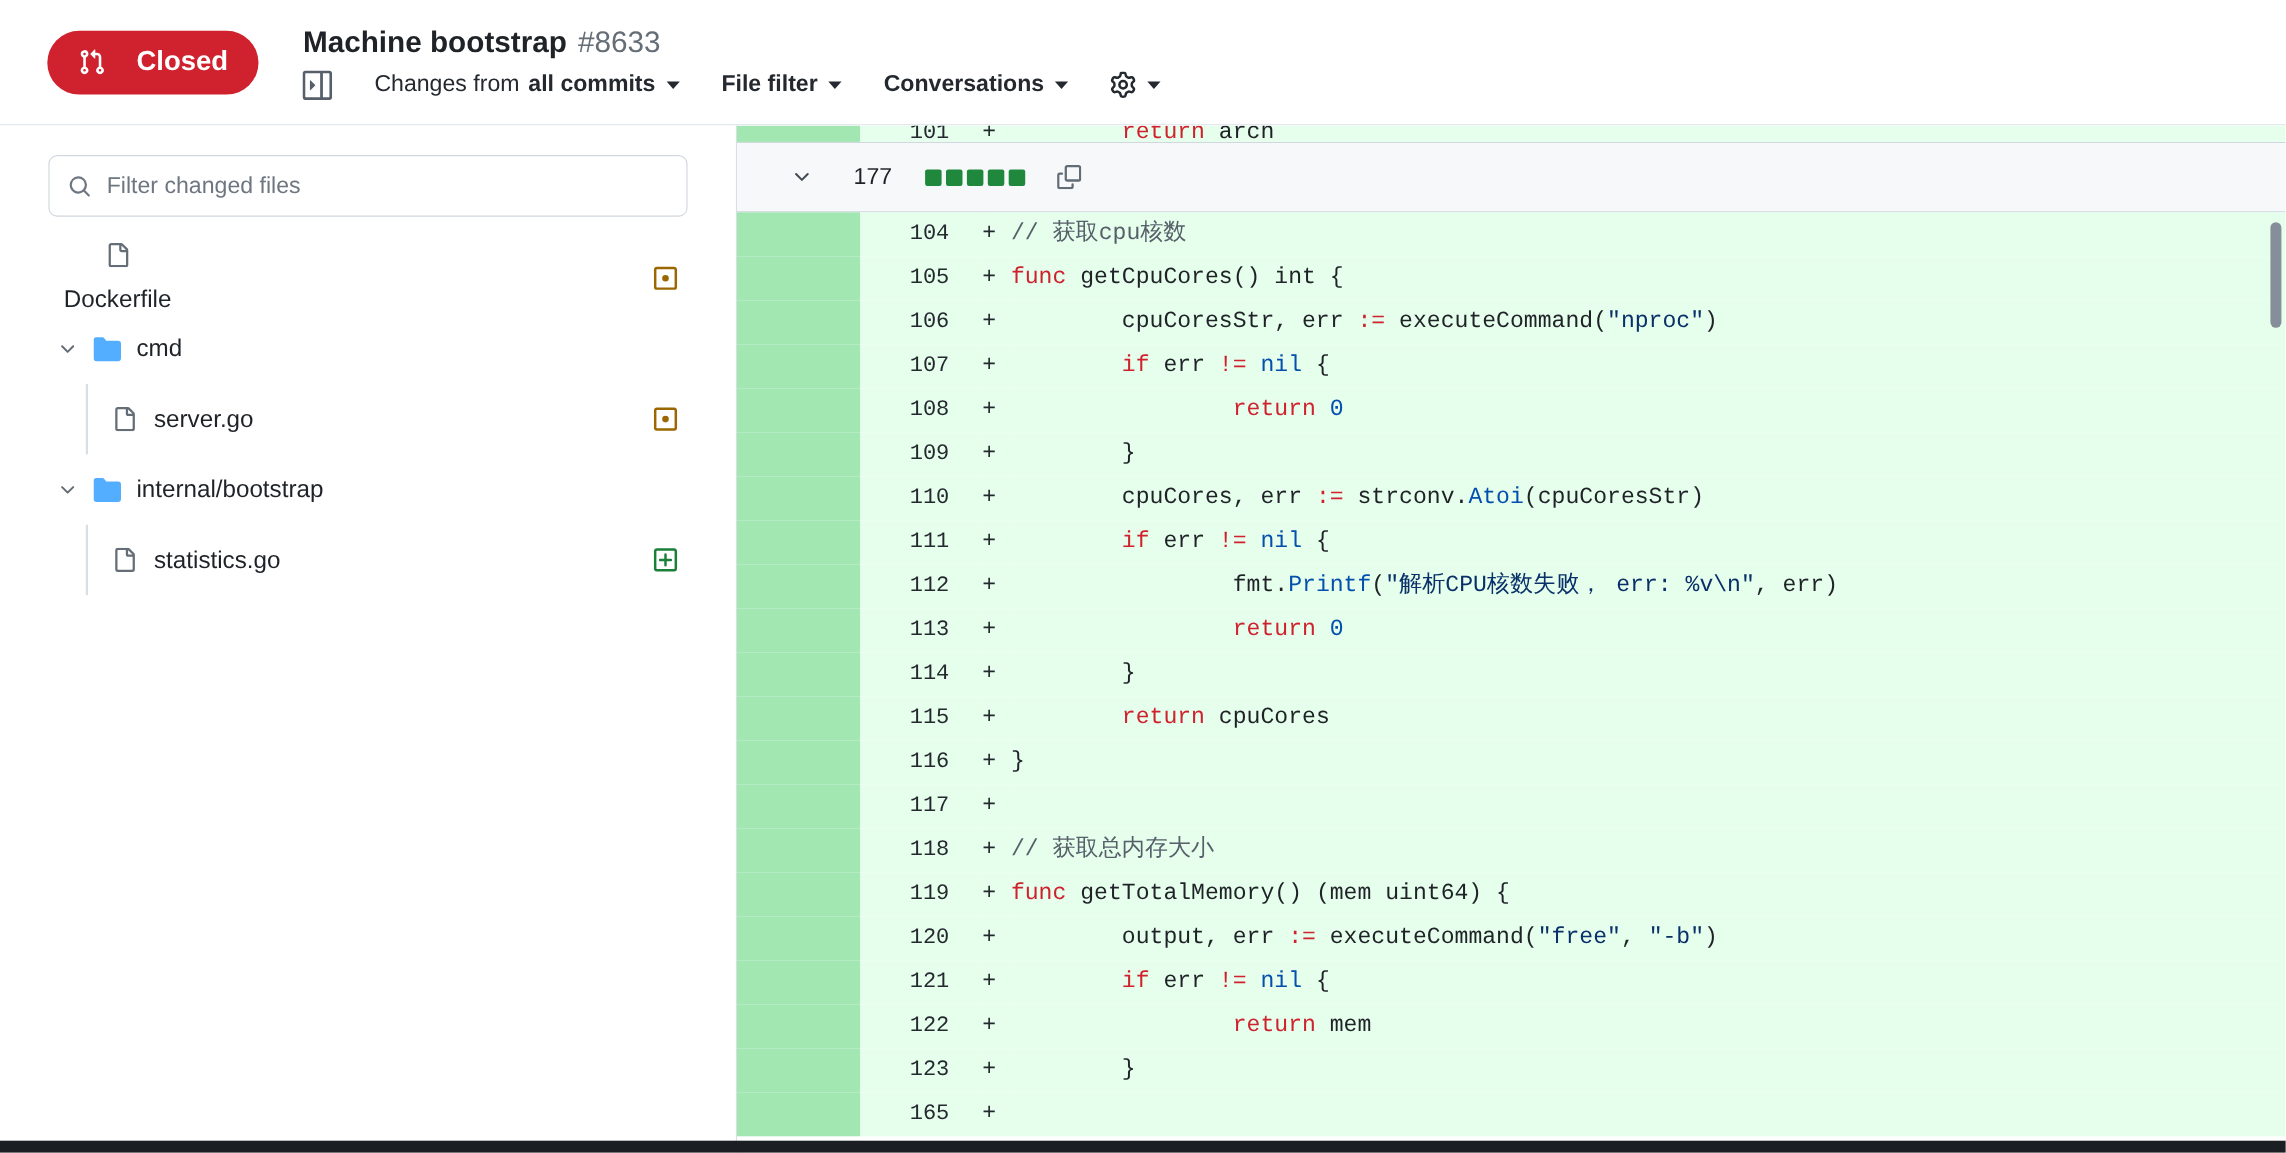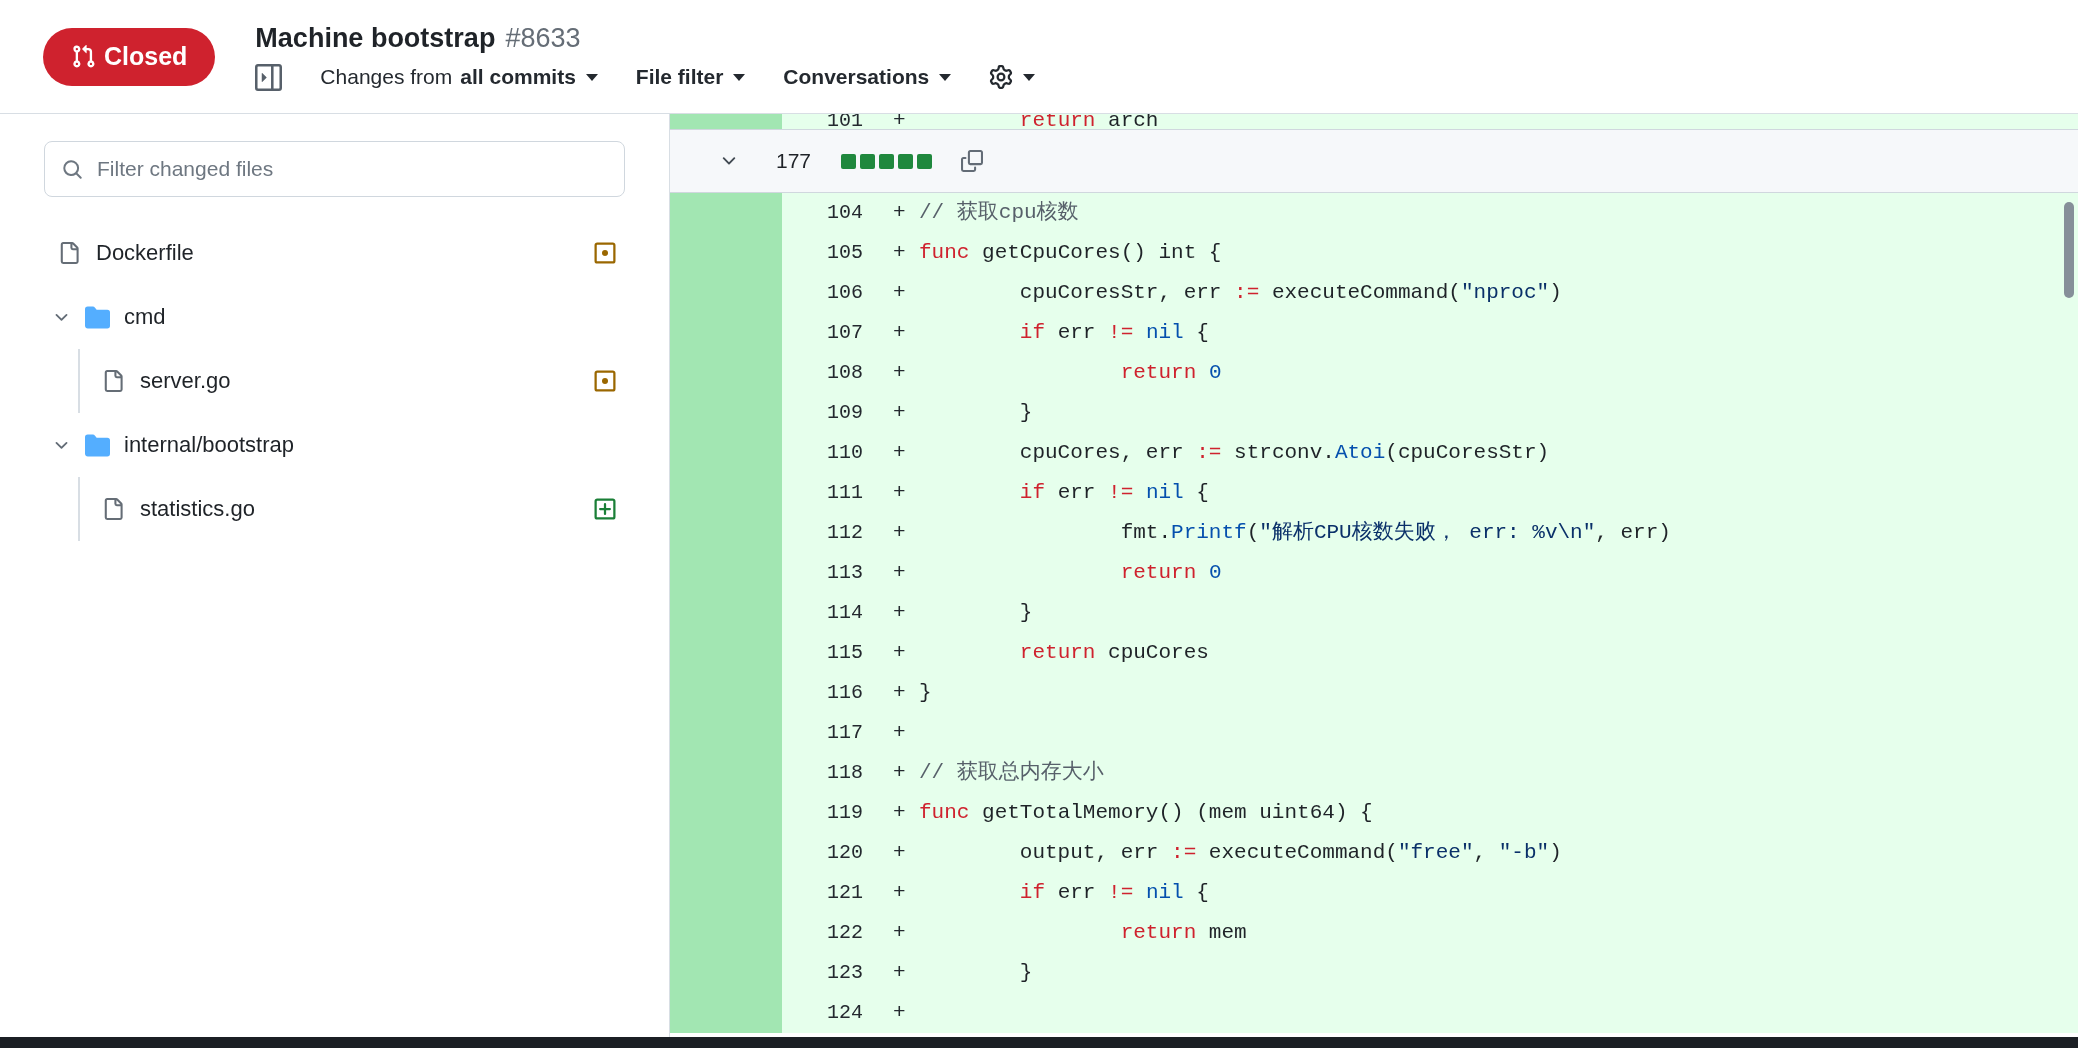--- a/index.html
+++ b/index.html
@@ -6,21 +6,21 @@
   html, body { width: 2078px; height: 1048px; overflow: hidden; background: #fff;
     font-family: "Liberation Sans", "DejaVu Sans", sans-serif; color: #1f2328; }
   .mono { font-family: "Liberation Mono", "DejaVu Sans Mono", monospace; }
   button { background: none; border: none; font: inherit; color: inherit; display: inline-flex; align-items: center; cursor: pointer; }
 
   .app { position: relative; width: 100%; height: 100%; }
 
   
   .top-header { display: flex; align-items: center; height: 114px; padding-left: 43px;
     border-bottom: 1px solid #d8dee4; background: #fff; }
-  .state-pill { display: inline-flex; align-items: center; gap: 8px; background: #cf222e; color: #fff;
+  .state-pill { display: inline-flex; align-items: center; gap: 28px; background: #cf222e; color: #fff;
     height: 58px; padding: 0 28px; border-radius: 999px; font-size: 25px; font-weight: 600; flex: none; }
   .header-main { margin-left: 40px; display: flex; flex-direction: column; gap: 9px; }
   .title-row { font-size: 27px; line-height: 1.2; }
   .pr-title { font-weight: 600; color: #1f2328; }
   .pr-number { color: #656d76; font-weight: 400; margin-left: 10px; }
   .controls-row { display: flex; align-items: center; gap: 38px; font-size: 21px; color: #24292f; }
   .dd-light { font-weight: 400; margin-right: 8px; }
   .dd-strong { font-weight: 600; }
   .caret { width: 0; height: 0; border-left: 6px solid transparent; border-right: 6px solid transparent;
     border-top: 7px solid #24292f; margin-left: 10px; display: inline-block; }
@@ -33,21 +33,21 @@
   .sidebar { width: 670px; flex: none; border-right: 1px solid #d8dee4; padding-top: 27px; background: #fff; }
   .search-box { display: flex; align-items: center; gap: 14px; margin: 0 44px; height: 56px;
     border: 1.5px solid #d0d7de; border-radius: 8px; padding: 0 17px; background: #fff; color: #6e7781; justify-content: center; }
   .search-box input { border: none; outline: none; flex: 1; font-size: 21px; font-family: inherit;
     color: #1f2328; background: transparent; }
   .search-box input::placeholder { color: #6e7781; }
   .tree { margin-top: 24px; }
   .tree-row { position: relative; height: 64px; display: flex; align-items: center;
     justify-content: space-between; padding-right: 52px; font-size: 22px; }
   .row-left { display: flex; align-items: center; gap: 16px; }
-  .tree-row.l0f .row-left { padding-left: 58px; }
+  .tree-row.l0f .row-left { padding-left: 58px; flex-direction: column; }
   .tree-row.folder .row-left { padding-left: 52px; gap: 14px; }
   .tree-row.l1 .row-left { padding-left: 102px; }
   .tree-row.l1::before { content: ""; position: absolute; left: 78px; top: 0; height: 100%;
     border-left: 2px solid #d8dee4; }
   .tree-label { color: #1f2328; }
 
   
   .diff { flex: 1; position: relative; background: #fff; overflow: hidden; }
   .gut-band { width: 112px; flex: none; background: #a2e6b2; }
   .gut-num { width: 107px; flex: none; background: #e6ffec; font-size: 20px; color: #24292f;
@@ -353,21 +353,21 @@
             <div class="code mono"><span class="tk-pl">                </span><span class="tk-k">return</span><span class="tk-pl"> mem</span></div>
           </div>
           <div class="dline">
             <div class="gut-band"></div>
             <div class="gut-num mono">123</div>
             <div class="sign mono">+</div>
             <div class="code mono"><span class="tk-pl">        }</span></div>
           </div>
           <div class="dline">
             <div class="gut-band"></div>
-            <div class="gut-num mono">124</div>
+            <div class="gut-num mono">165</div>
             <div class="sign mono">+</div>
             <div class="code mono"></div>
           </div>
         </div>
 
       <div class="scroll-thumb"></div>
     </main>
   </div>
 
   <div class="bottom-strip"></div>

